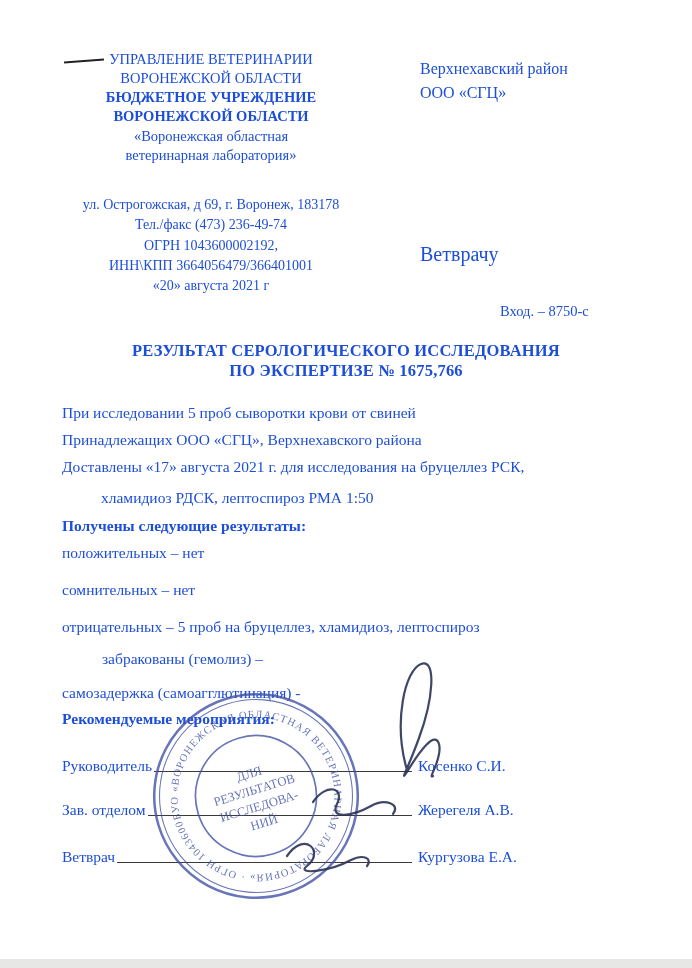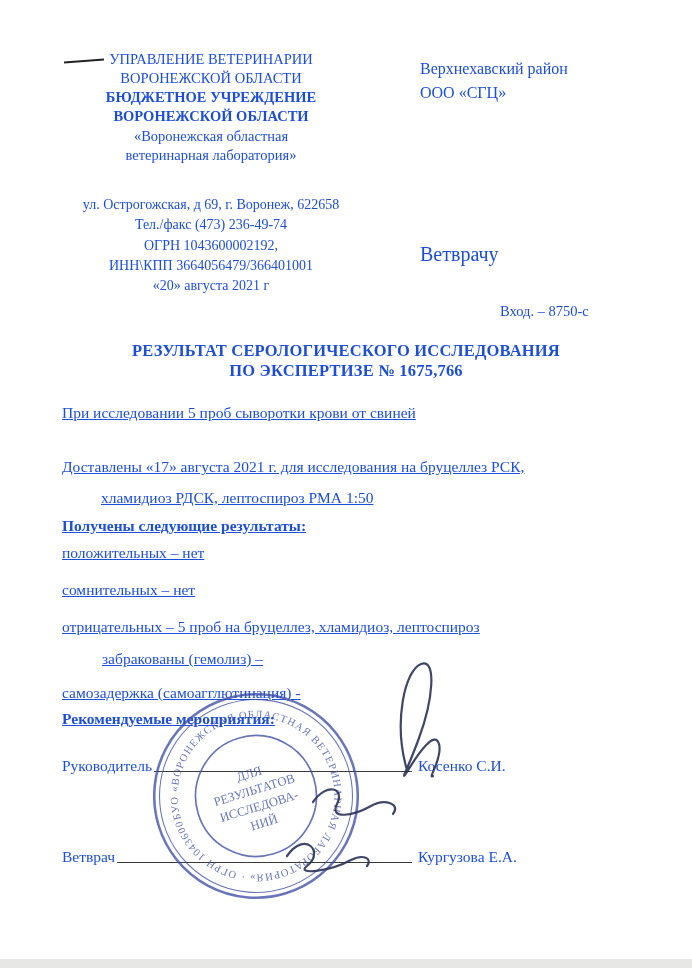--- a/index.html
+++ b/index.html
@@ -14,21 +14,21 @@
   .penmark{position:absolute;left:64px;top:60px;width:40px;height:2px;
        background:#222;transform:rotate(-4deg);}
   .recipient{position:absolute;left:420px;top:57px;font-size:16px;line-height:1.5;}
   .addr{position:absolute;left:38px;top:195px;width:346px;text-align:center;
        font-size:14px;line-height:1.45;}
   .addressee{position:absolute;left:420px;top:243px;font-size:20px;}
   .incoming{position:absolute;left:500px;top:303px;font-size:14.5px;}
   .title{position:absolute;left:0;top:341px;width:692px;text-align:center;
        font-weight:bold;font-size:16.5px;letter-spacing:.2px;}
   .title .t2{}
-  .line{position:absolute;left:62px;width:600px;font-size:15.5px;text-decoration:underline;}
+  .line{position:absolute;left:62px;width:600px;font-size:15.5px;}
   .bold{font-weight:bold;}
   .p1{top:404px;} .p2{top:431px;} .p3{top:458px;} .p4{top:489px;margin-left:39px;}
   .rh{top:517px;} .r1{top:544px;} .r2{top:581px;} .r3{top:618px;}
   .r4{top:650px;margin-left:40px;} .r5{top:684px;} .rec{top:710px;}
   .sigrow{position:absolute;left:62px;width:484px;display:flex;
        align-items:flex-end;font-size:15.5px;}
   .s1{top:757px;} .s2{top:801px;} .s3{top:848px;}
   .sigline{flex:1;border-bottom:1.4px solid #3a3a3a;margin:0 6px 3px 2px;height:1px;}
   .signame{width:128px;white-space:nowrap;}
   .stamp{position:absolute;left:150px;top:690px;transform:rotate(-17deg);
@@ -51,51 +51,57 @@
     <div>«Воронежская областная</div>
     <div>ветеринарная лаборатория»</div>
   </div>
 
   <div class="recipient">
     <div>Верхнехавский район</div>
     <div>ООО «СГЦ»</div>
   </div>
 
   <div class="addr">
-    <div>ул. Острогожская, д 69, г. Воронеж, 622658</div>
+    <div>ул. Острогожская, д 69, г. Воронеж, 183178</div>
     <div>Тел./факс (473) 236-49-74</div>
     <div>ОГРН 1043600002192,</div>
     <div>ИНН\КПП 3664056479/366401001</div>
     <div>«20» августа 2021 г</div>
   </div>
 
   <div class="addressee">Ветврачу</div>
   <div class="incoming">Вход. – 8750-с</div>
 
   <div class="title">
     <div>РЕЗУЛЬТАТ СЕРОЛОГИЧЕСКОГО ИССЛЕДОВАНИЯ</div>
     <div class="t2">ПО ЭКСПЕРТИЗЕ № 1675,766</div>
   </div>
 
   <div class="line p1">При исследовании 5 проб сыворотки крови от свиней</div>
+  <div class="line p2">Принадлежащих ООО «СГЦ», Верхнехавского района</div>
   <div class="line p3">Доставлены «17» августа 2021 г. для исследования на бруцеллез РСК,</div>
   <div class="line p4">хламидиоз РДСК, лептоспироз РМА 1:50</div>
 
   <div class="line rh bold">Получены следующие результаты:</div>
   <div class="line r1">положительных – нет</div>
   <div class="line r2">сомнительных – нет</div>
   <div class="line r3">отрицательных – 5 проб на бруцеллез, хламидиоз, лептоспироз</div>
   <div class="line r4">забракованы (гемолиз) –</div>
   <div class="line r5">самозадержка (самоагглютинация) -</div>
   <div class="line rec bold">Рекомендуемые мероприятия:</div>
 
   <div class="sigrow s1">
     <span>Руководитель</span>
     <span class="sigline"></span>
     <span class="signame">Косенко С.И.</span>
+  </div>
+  <div class="sigrow s2">
+    <span>Зав. отделом</span>
+    <span class="sigline"></span>
+    <span class="signame">Жерегеля А.В.</span>
   </div>
   <div class="sigrow s3">
     <span>Ветврач</span>
     <span class="sigline"></span>
     <span class="signame">Кургузова Е.А.</span>
   </div>
 
   <svg class="stamp" width="212" height="212" viewBox="0 0 200 200">
     <g fill="none" stroke="#3e4fa5">
       <circle cx="100" cy="100" r="96" stroke-width="2.4"></circle>

